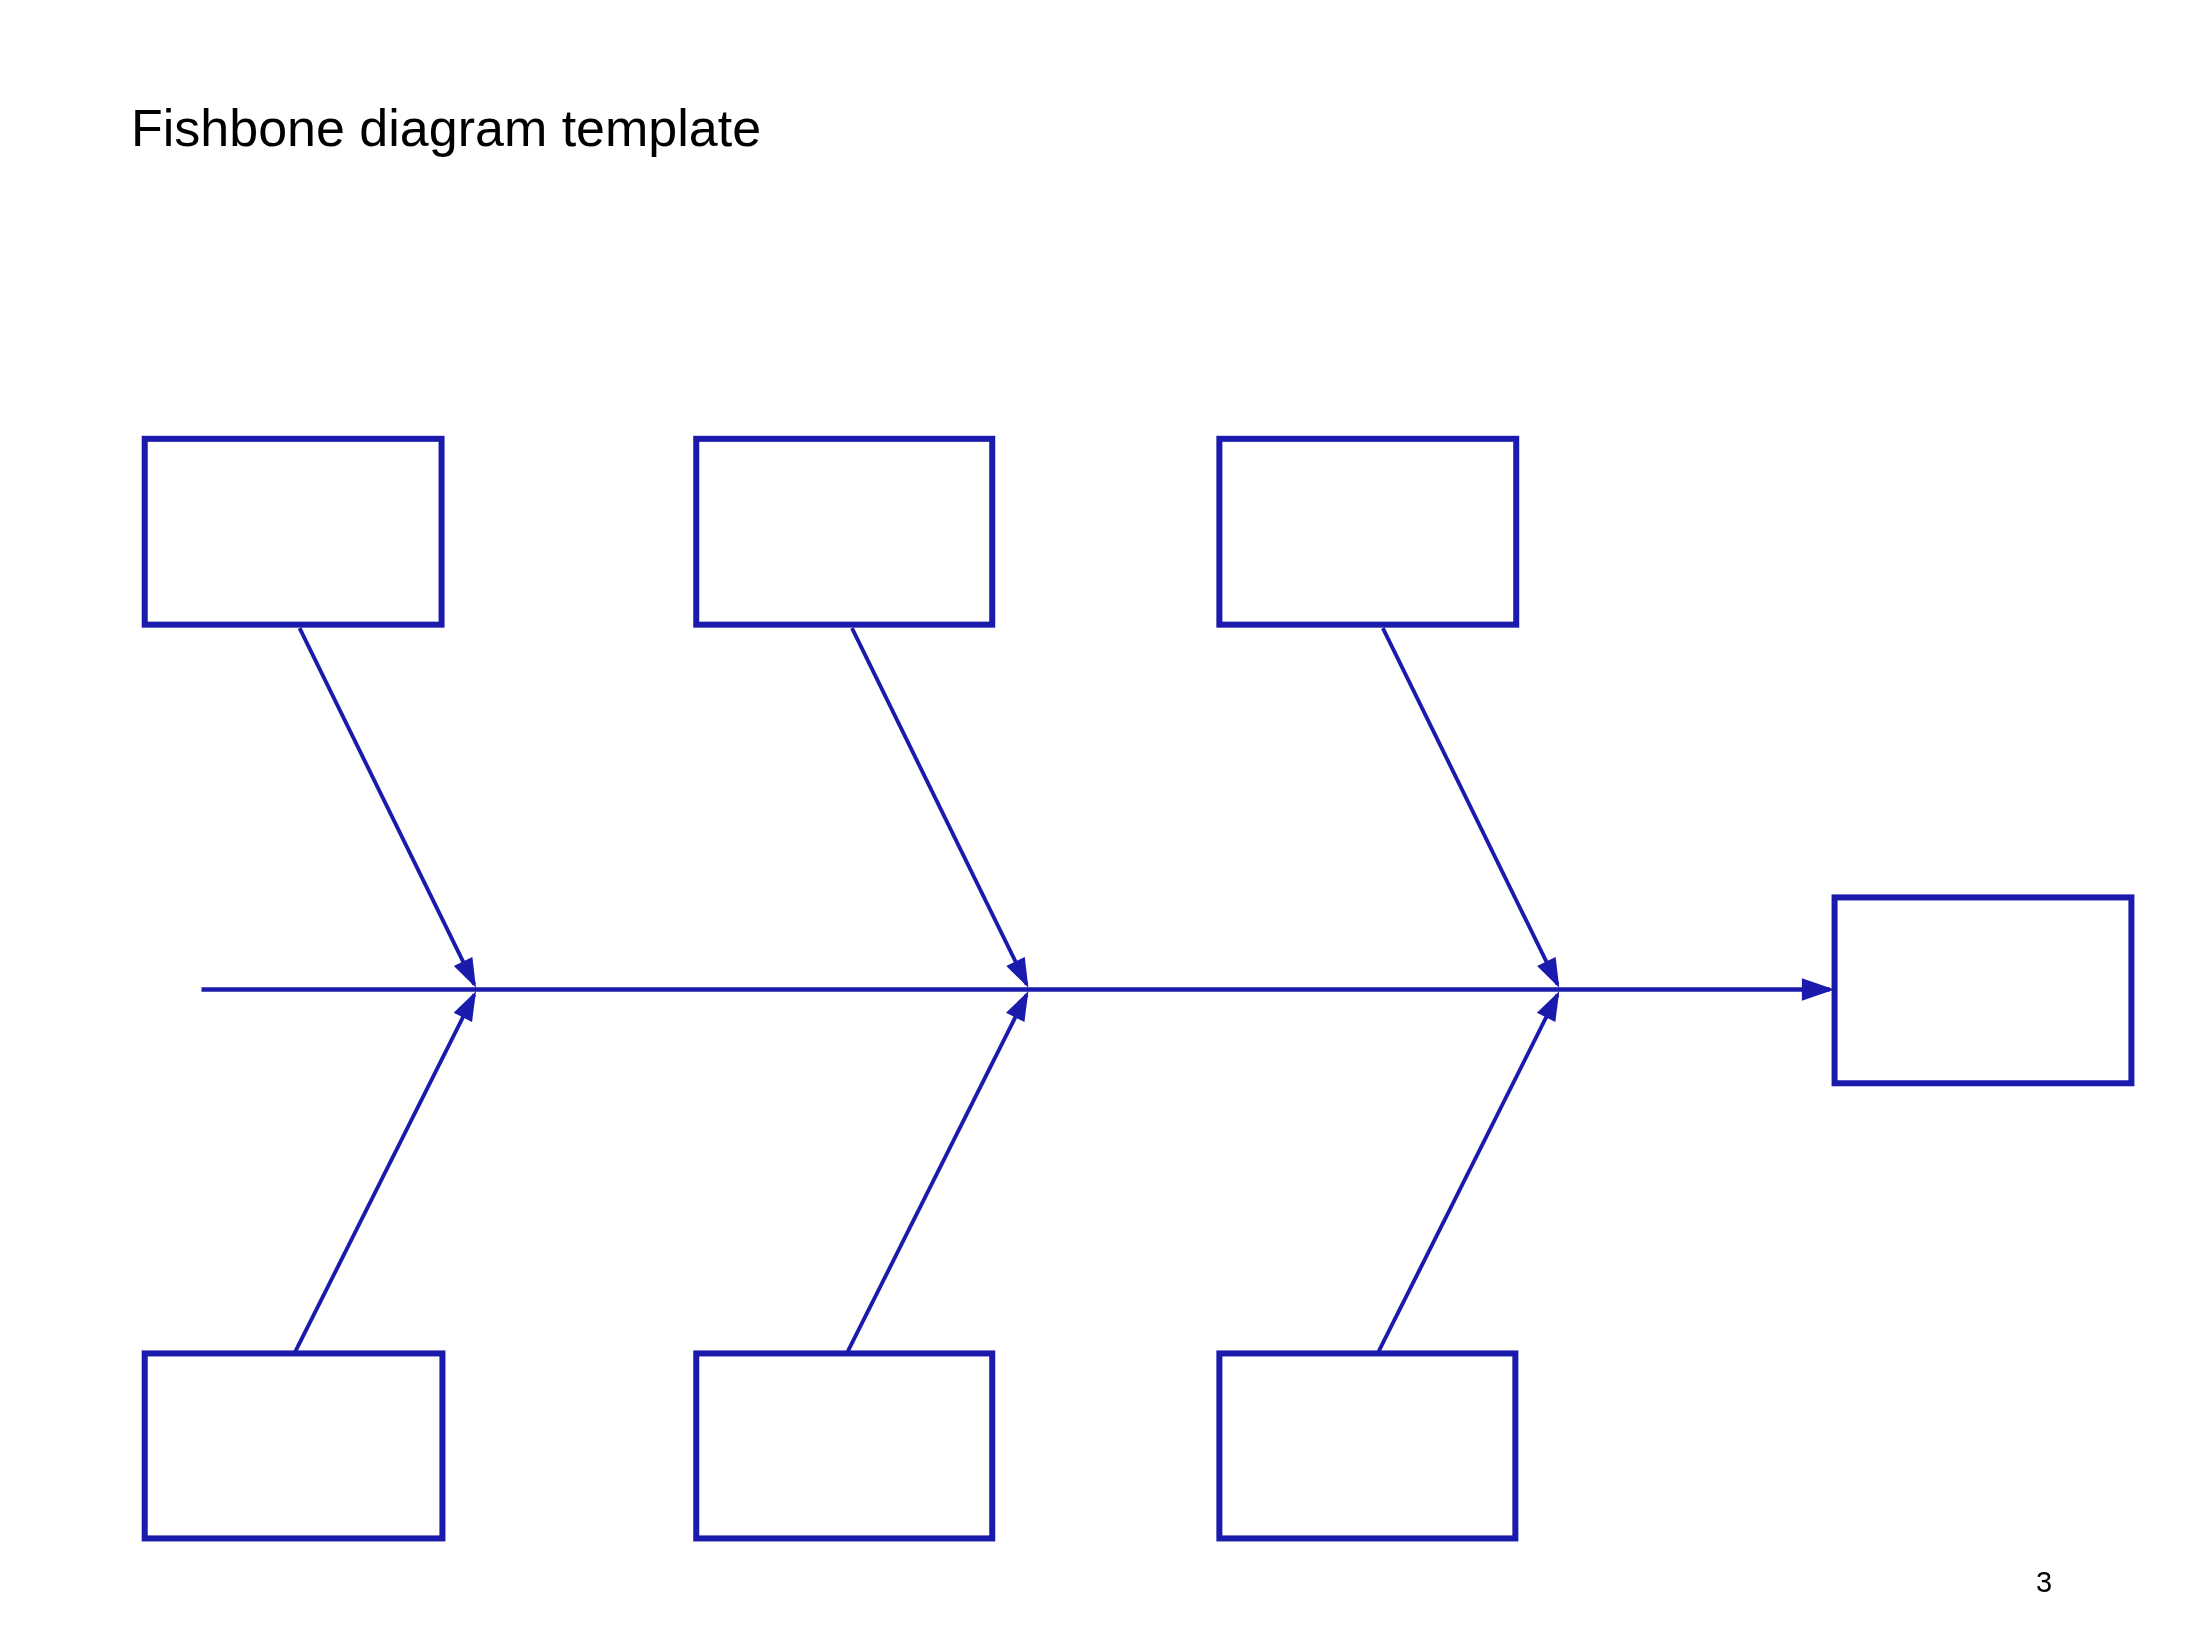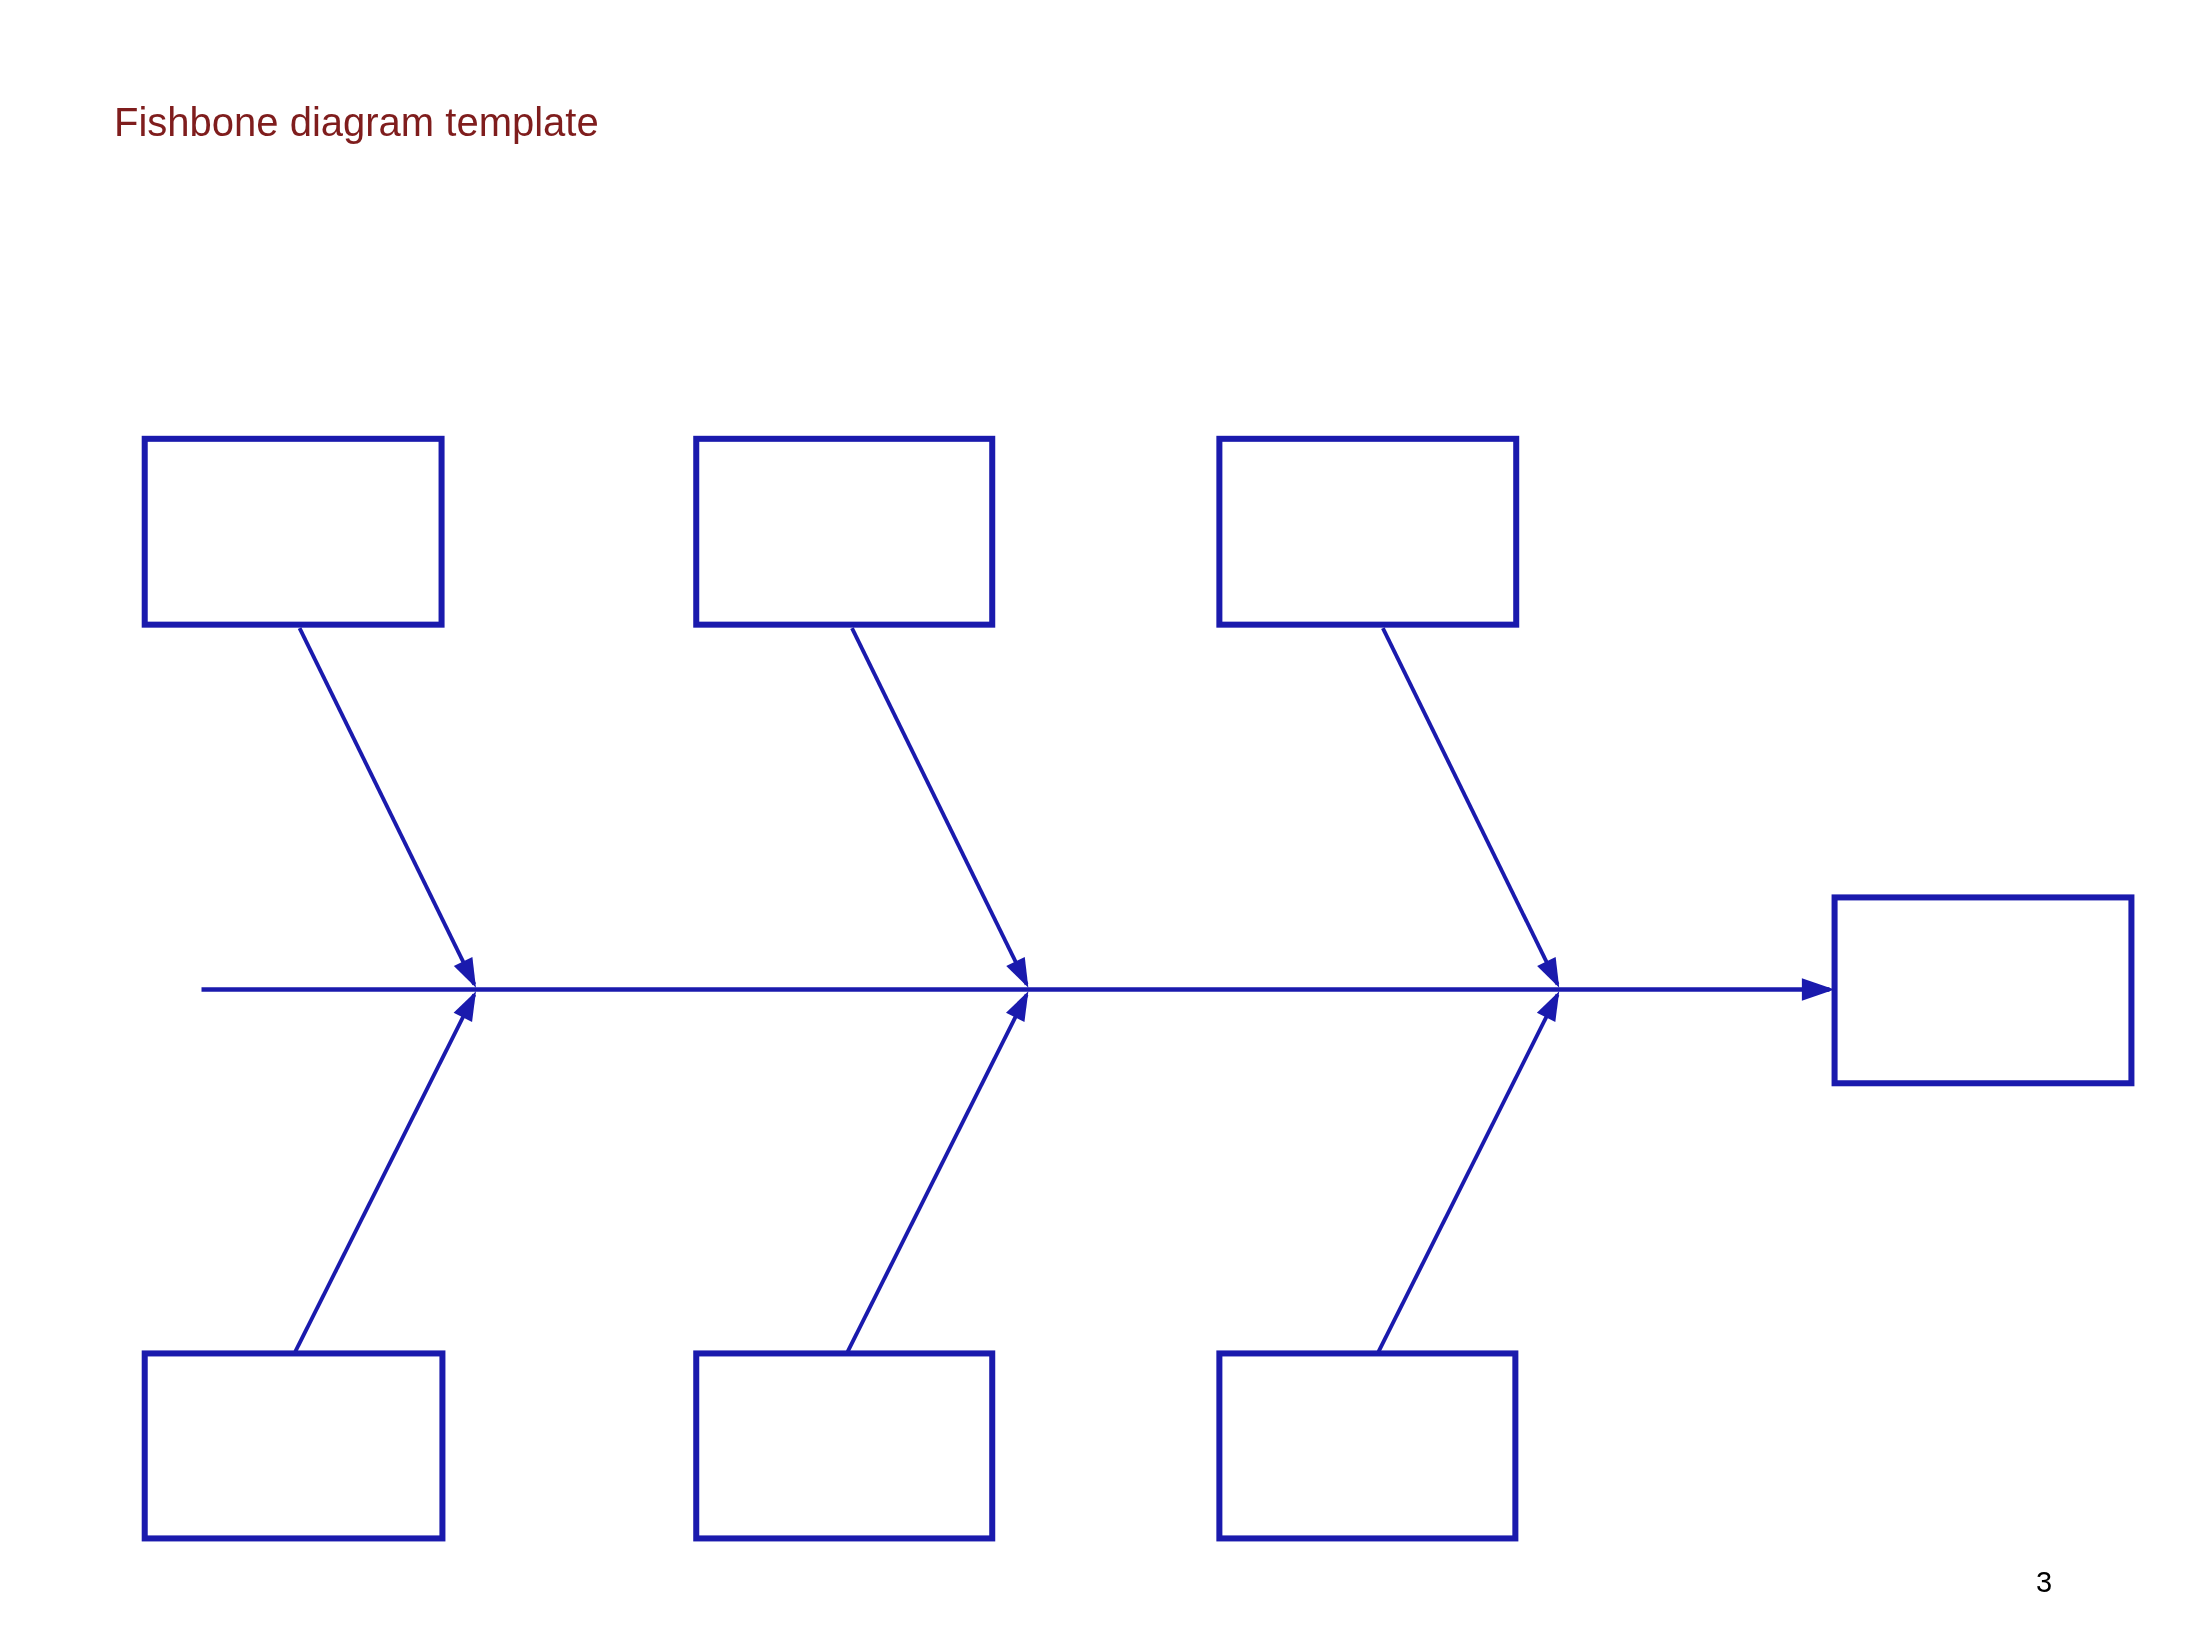--- a/index.html
+++ b/index.html
@@ -9,25 +9,25 @@
   }
   body {
     width: 2203px;
     height: 1652px;
     position: relative;
     font-family: "Liberation Sans", sans-serif;
     overflow: hidden;
   }
   .page-title {
     position: absolute;
-    left: 114px;
+    left: 131px;
     top: 102px;
-    font-size: 40px;
+    font-size: 52px;
     line-height: 1;
-    color: #7f1d1d;
+    color: #000000;
     white-space: nowrap;
   }
   .page-number {
     position: absolute;
     left: 2036px;
     top: 1568px;
     font-size: 29px;
     line-height: 1;
     color: #000000;
   }

